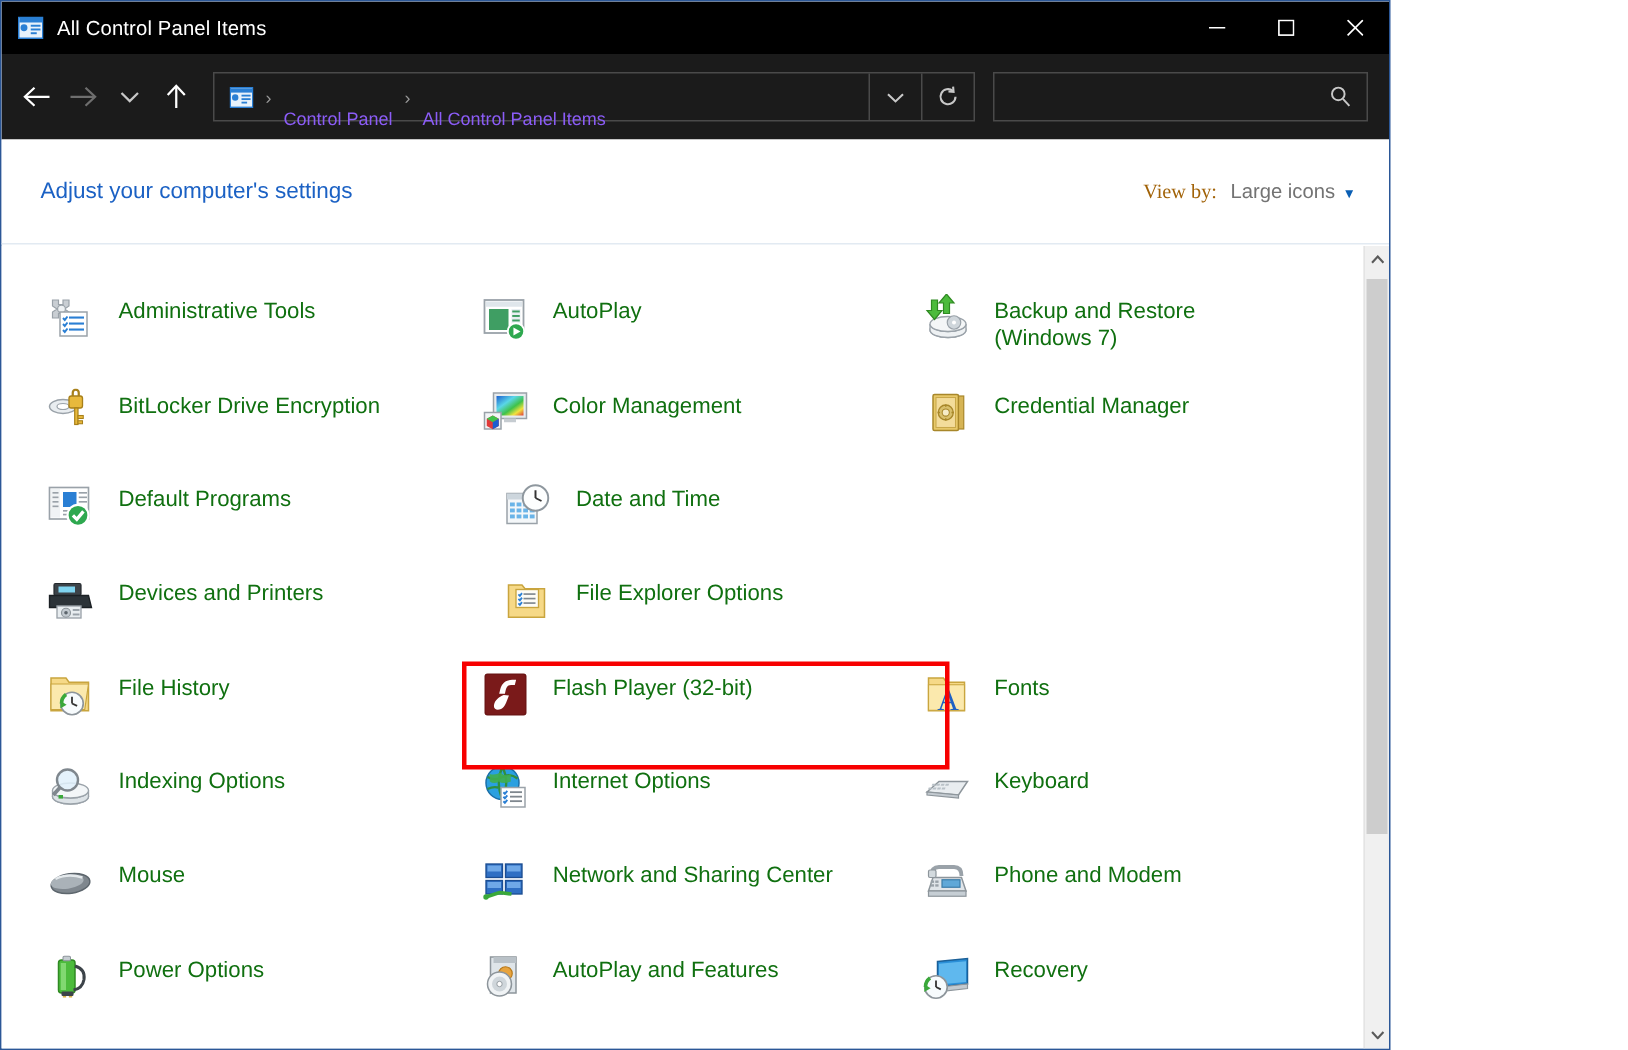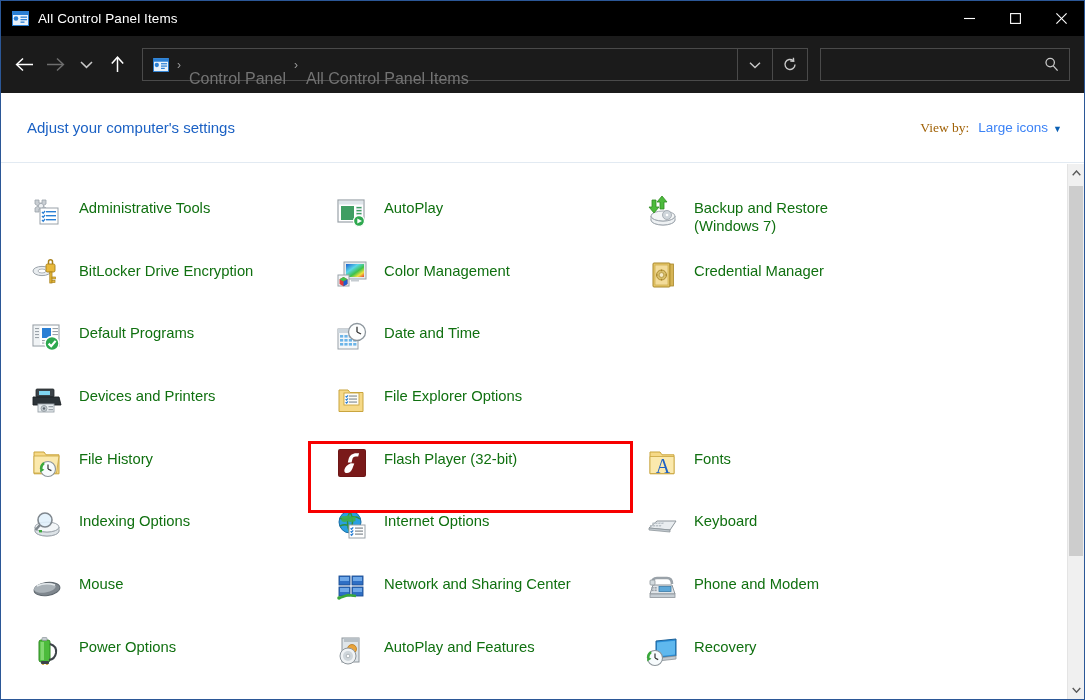--- a/index.html
+++ b/index.html
@@ -1,21 +1,21 @@
 <!DOCTYPE html>
 <html><head>
 <meta charset="utf-8">
 <style>
   * { box-sizing: border-box; margin: 0; padding: 0; }
   html, body {
     width: 1085px; height: 700px;
     font-family: "Liberation Sans", sans-serif;
     overflow: hidden; background: #ffffff;
   }
-  .window { width: 1085px; height: 700px; position: relative;
+  .window { width: 927px; height: 700px; position: relative;
             border: 1px solid #2b5797; background: #ffffff; overflow: hidden; }
 
   
   .titlebar { height: 35px; background: #000000; display: flex;
               align-items: center; position: relative; }
   .titlebar-icon { width: 17px; height: 15px; margin-left: 11px; position: relative; flex: none; }
   .cp-ic { width: 100%; height: 100%; display: block; }
   .titlebar-title { color: #ffffff; font-size: 13.5px; margin-left: 9px;
                     letter-spacing: .1px; }
   .wincontrols { position: absolute; right: 0; top: 0; height: 35px; display: flex; }
@@ -29,21 +29,21 @@
   .navbtn { width: 31px; height: 38px; display: flex; align-items: center;
             justify-content: center; flex: none; }
   .navbtn.back { margin-left: 8px; }
   .navbtn svg { display: block; }
   .crumbbar { flex: 1; height: 33px; margin-left: 9px; margin-right: 12px;
               border: 1px solid #4a4a4a; background: #1b1b1b;
               display: flex; align-items: center; position: relative;
               max-width: 700px; }
   .crumb-icon { width: 16px; height: 14px; margin-left: 10px; flex: none; }
   .crumb-sep { color: #9a9a9a; font-size: 12px; margin: 0 8px; flex: none; }
-  .crumb-text { color: #737373; font-size: 16px; white-space: nowrap; margin-top: 28px; }
+  .crumb-text { color: #8b5cf6; font-size: 12px; white-space: nowrap; margin-top: 28px; }
   .crumb-right { margin-left: auto; display: flex; align-items: center; height: 100%; }
   .crumb-btn { width: 35px; height: 31px; display: flex; align-items: center;
                justify-content: center; color: #c8c8c8; }
   .crumb-btn.sep-l { border-left: 1px solid #4a4a4a; }
   .searchbox { width: 250px; height: 33px; border: 1px solid #4a4a4a;
                background: #1b1b1b; margin-right: 14px; display: flex;
                align-items: center; position: relative; flex: none; }
   .searchbox input { flex: 1; background: transparent; border: none; outline: none;
                      color: #e8e8e8; font-size: 13px; padding: 0 8px 0 10px;
                      font-family: "Liberation Sans", sans-serif; }
@@ -51,21 +51,21 @@
   .search-ic { margin-right: 10px; color: #c8c8c8; display: flex; }
 
   
   .header { height: 70px; background: #ffffff; display: flex;
             align-items: center; border-bottom: 1px solid #e2eaf2;
             position: relative; }
   .pagetitle { color: #1b61c4; font-size: 15px; margin-left: 26px; }
   .viewby { margin-left: auto; margin-right: 22px; display: flex;
             align-items: baseline; font-size: 13.5px; }
   .viewby-label { color: #a16207; font-family: Liberation Serif, serif; }
-  .viewby-value { color: #3b82f6; margin-left: 9px; }
+  .viewby-value { color: #737373; margin-left: 9px; }
   .viewby-caret { color: #0a5fb4; font-size: 9px; margin-left: 5px; }
 
   
   .content { position: absolute; left: 0; right: 0; top: 163px; bottom: 0;
              background: #ffffff; overflow: hidden; }
   .grid { position: absolute; left: 0; top: 0; right: 17px; padding-top: 28px; }
   .row { display: flex; height: 62.7px; }
   .cell { width: 310px; display: flex; align-items: flex-start; padding-top: 4px; }
   .cell:first-child { padding-left: 30px; width: 335px; }
   .cell:nth-child(2) { width: 310px; }

